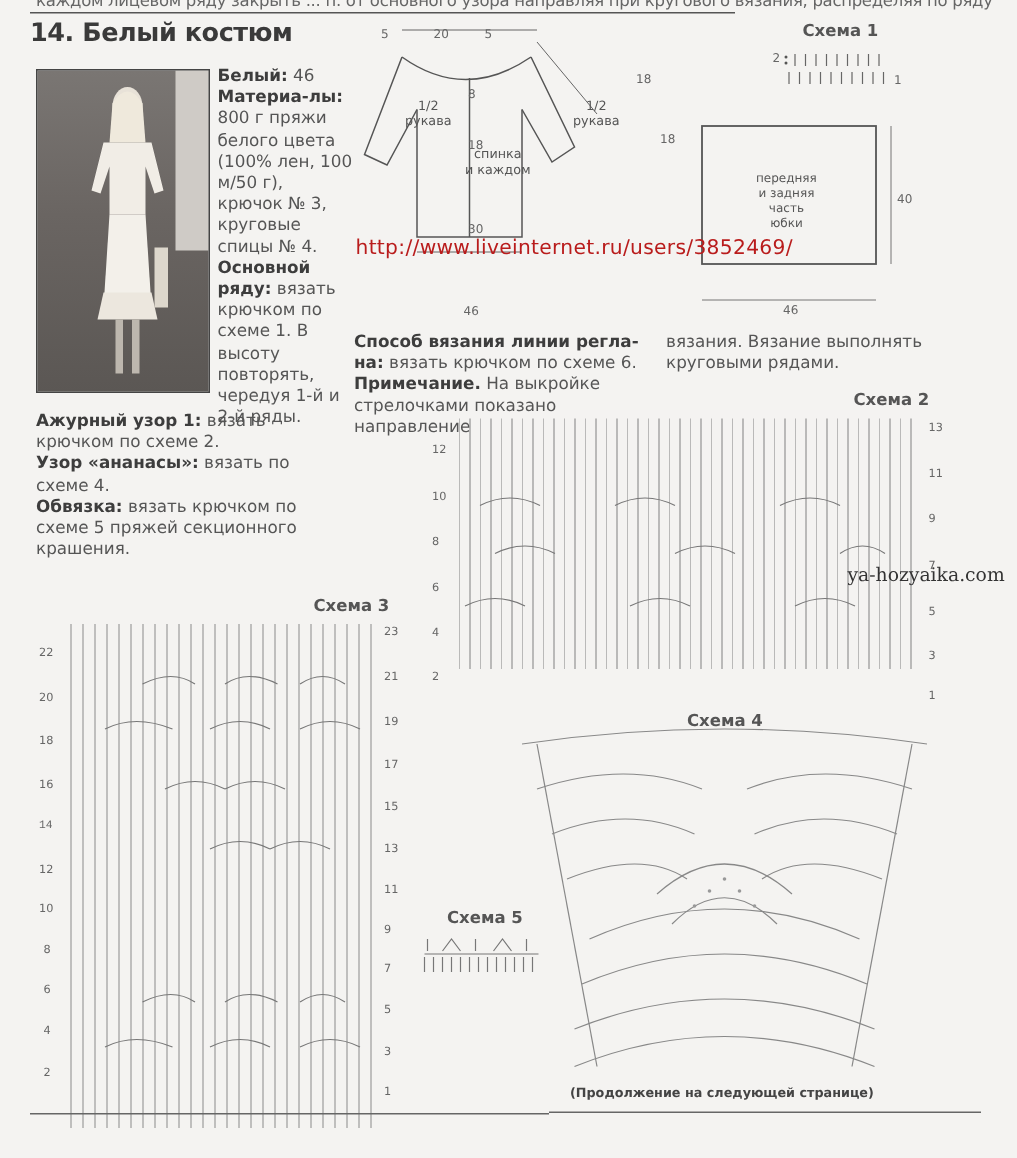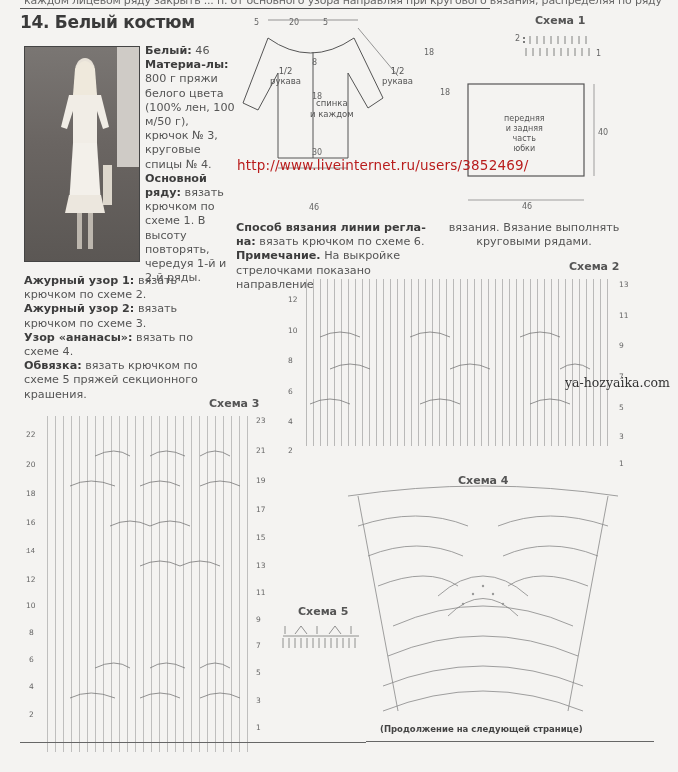--- a/index.html
+++ b/index.html
@@ -55,30 +55,29 @@
 </div>
 
 <div class="abs info" style="left:145px; top:44px; width:90px;">
   <p><b>Белый:</b> <span>46</span></p>
   <p><b>Материа-лы:</b> <span>800 г пряжи белого цвета (100% лен, 100 м/50 г), крючок № 3, круговые спицы № 4.</span></p>
   <p><b>Основной ряду:</b> <span>вязать крючком по схеме 1. В высоту повторять, чередуя 1-й и 2-й ряды.</span></p>
 </div>
 
 <div class="abs info" style="left:24px; top:274px; width:200px;">
   <p><b>Ажурный узор 1:</b> <span>вязать крючком по схеме 2.</span></p>
-  <p><b>Ажурный узор 2:</b> <span>вязать крючком по схеме 3.</span></p>
   <p><b>Узор «ананасы»:</b> <span>вязать по схеме 4.</span></p>
   <p><b>Обвязка:</b> <span>вязать крючком по схеме 5 пряжей секционного крашения.</span></p>
 </div>
 
 <div class="abs info" style="left:236px; top:221px; width:200px;">
   <p><b>Способ вязания линии регла-на:</b> <span>вязать крючком по схеме 6.</span></p>
   <p><b>Примечание.</b> <span>На выкройке стрелочками показано направление</span></p>
 </div>
-<div class="abs info" style="left:444px; top:221px; width:180px;text-align:center;">вязания. Вязание выполнять круговыми рядами.</div>
+<div class="abs info" style="left:444px; top:221px; width:180px;">вязания. Вязание выполнять круговыми рядами.</div>
 
 <svg style="left:248px; top:18px;" width="200" height="200" viewBox="0 0 200 200">
   <g stroke="#555" fill="none" stroke-width="1">
     <path d="M20 20 Q62 50 106 20"></path>
     <path d="M20 20 L-5 85 L10 92 L30 55"></path>
     <path d="M106 20 L135 80 L120 90 L100 55"></path>
     <path d="M30 55 L30 140 L100 140 L100 55"></path>
     <line x1="65" y1="34" x2="65" y2="140" stroke-dasharray="0"></line>
     <line x1="20" y1="2" x2="110" y2="2" stroke-width="0.6"></line>
     <line x1="30" y1="150" x2="100" y2="150" stroke-width="0.6"></line>

